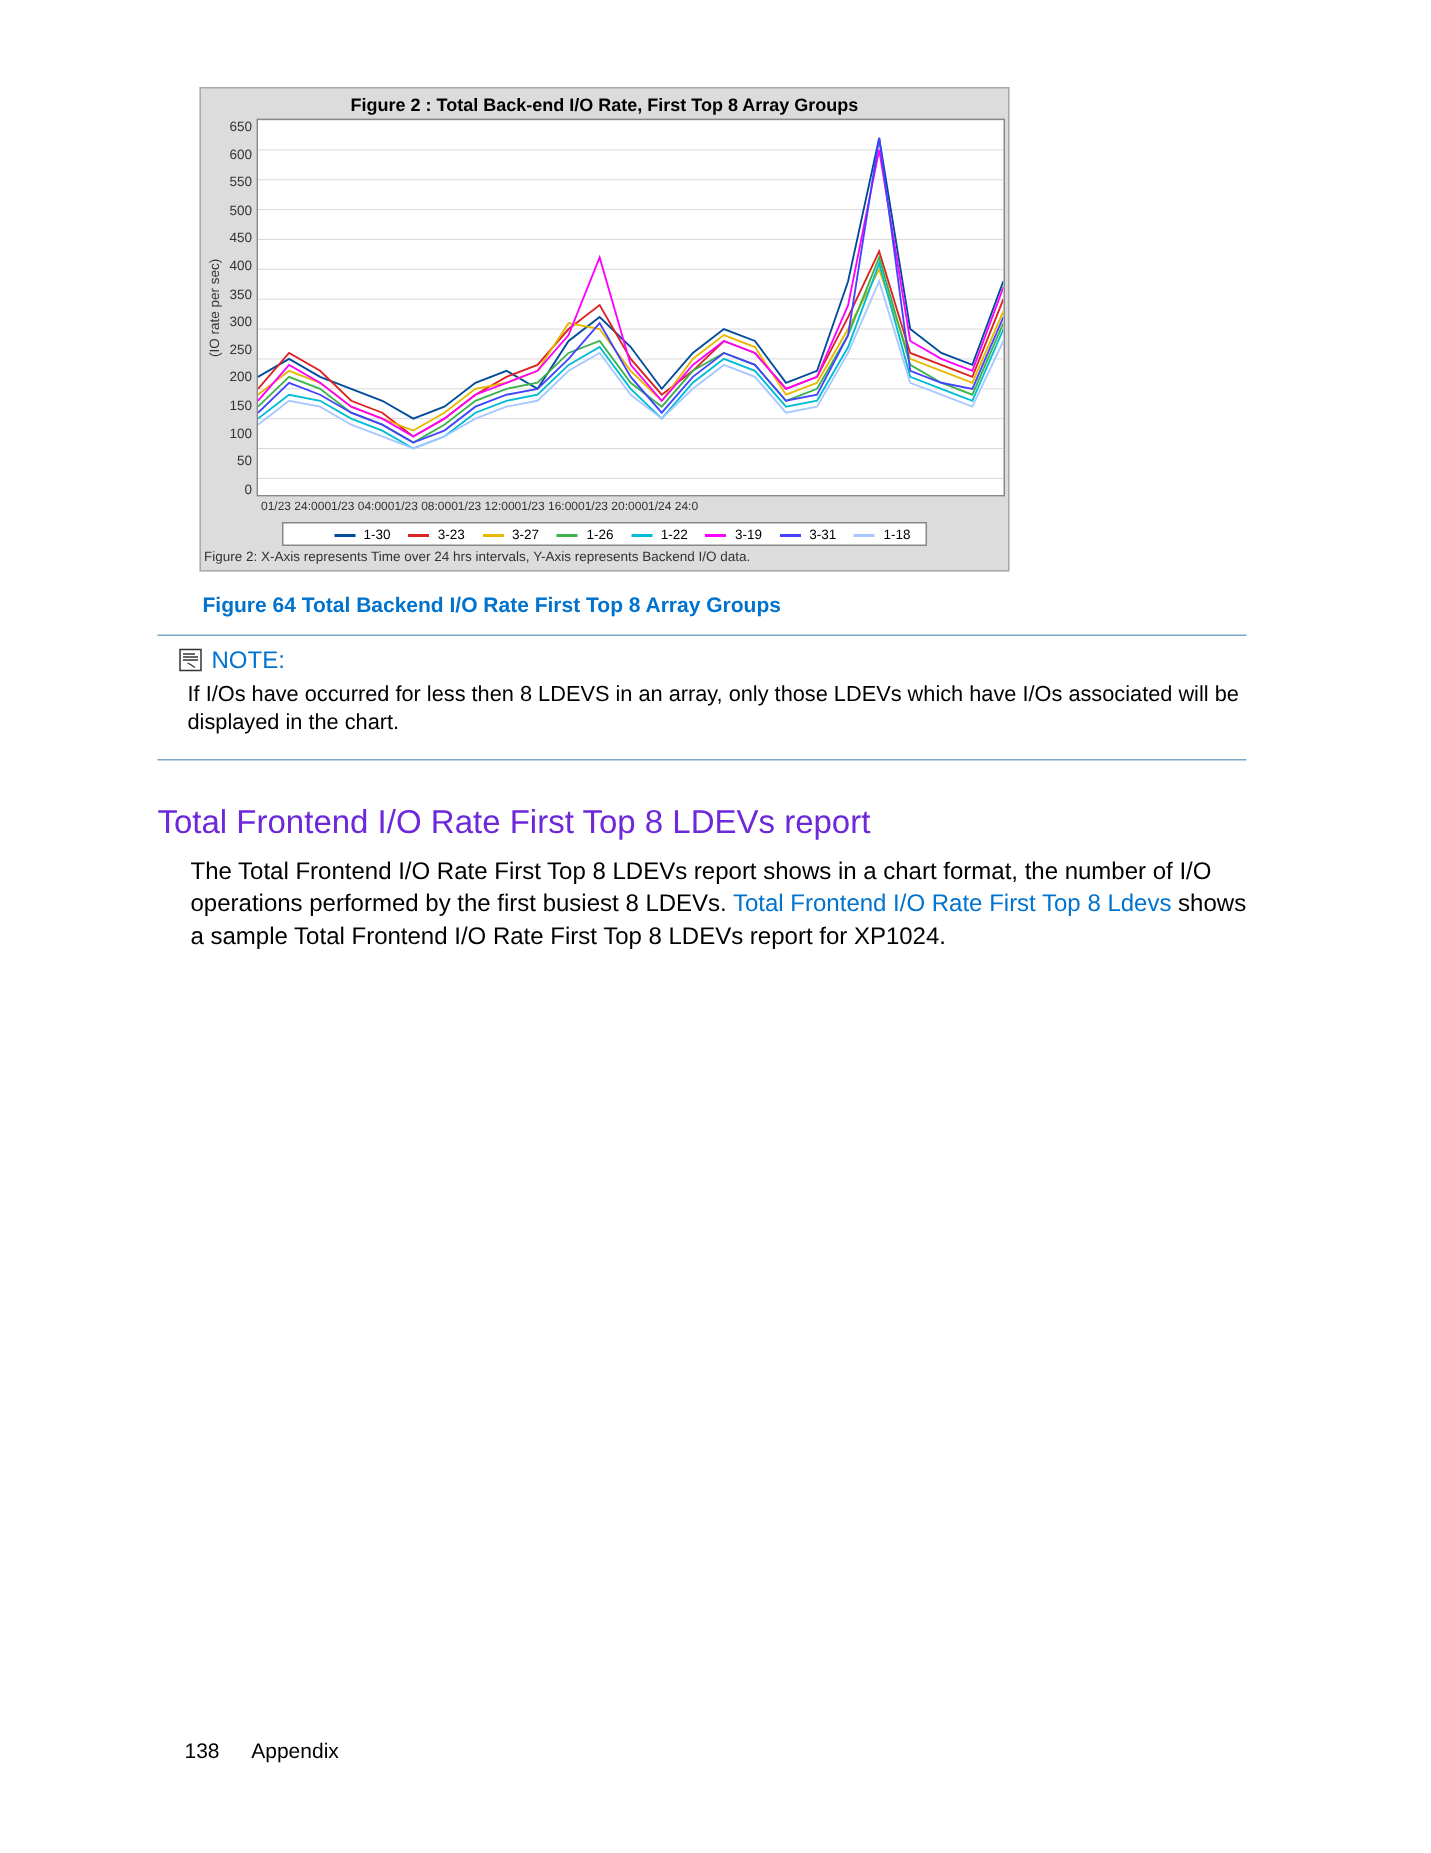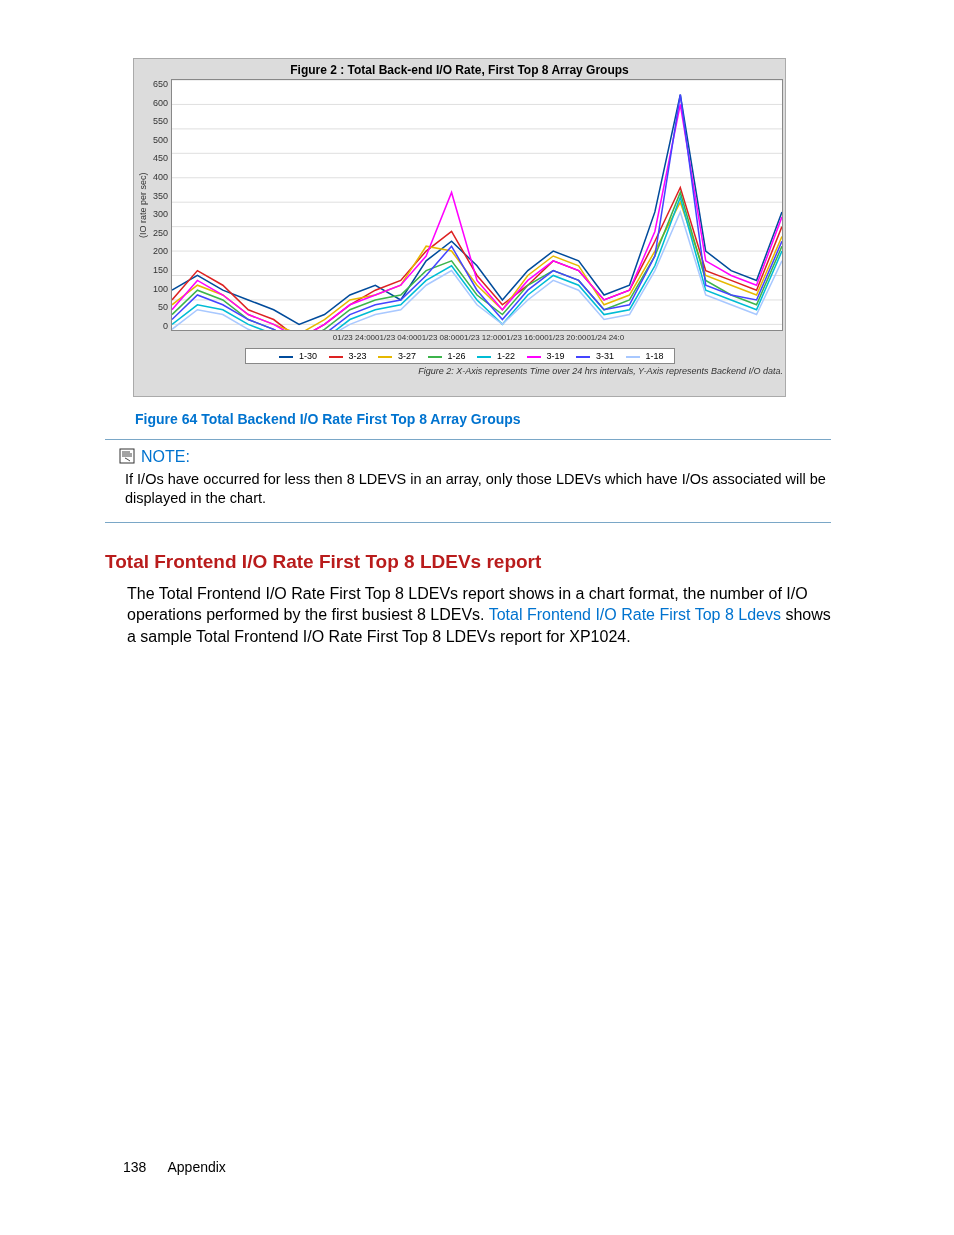--- a/index.html
+++ b/index.html
@@ -12,24 +12,24 @@
     height: 1235px;
     position: relative;
     box-sizing: border-box;
   }
   .page {
     padding: 58px 123px 0 123px;
     box-sizing: border-box;
   }
   .chart-block {
     margin-left: 10px;
-    width: 653px;
+    width: 540px;
     background: #dcdcdc;
     border: 1px solid #aaa;
-    padding: 2px 2px 20px 2px;
+    padding: 2px 2px 4px 2px;
     box-sizing: border-box;
   }
   .chart-title {
     text-align: center;
     font-weight: bold;
     font-size: 12px;
     padding: 2px 0;
     color: #000;
   }
   .plot-row {
@@ -57,43 +57,42 @@
     flex: 1;
     height: 250px;
     background: #fff;
     border: 1px solid #888;
     position: relative;
     overflow: hidden;
   }
   .plot-area svg { position:absolute; inset:0; }
   .x-ticks {
     display: flex;
-    justify-content: center;
+    justify-content: flex-start;
     font-size: 8px;
     padding: 2px 0 2px 38px;
     color: #333;
   }
   .legend-box {
     margin: 4px auto 0 auto;
     width: 430px;
     border: 1px solid #888;
     background: #fff;
     font-size: 9px;
     text-align: right;
     padding: 2px 4px;
     box-sizing: border-box;
   }
   .legend-item { display:inline-block; margin: 0 6px; white-space:nowrap;}
   .legend-dash { display:inline-block; width:14px; height:2px; vertical-align:middle; margin-right:3px;}
   .chart-footnote {
-    text-align: right;
+    text-align: left;
     font-size: 9px;
     color: #333;
     padding-top: 2px;
-    font-style: italic;
   }
   .figure-caption {
     margin: 14px 0 12px 12px;
     font-size: 14px;
     font-weight: bold;
     color: #0073cf;
   }
   .note-block {
     border-top: 1px solid #7aa7c7;
     border-bottom: 1px solid #7aa7c7;
@@ -111,23 +110,23 @@
     color: #0073cf;
     font-size: 16px;
   }
   .note-text {
     font-size: 14.5px;
     line-height: 1.3;
     margin: 4px 0 0 20px;
     color: #000;
   }
   .section-heading {
-    color: #b91c1c;
-    font-size: 19px;
-    font-weight: bold;
+    color: #6d28d9;
+    font-size: 22px;
+    font-weight: normal;
     margin: 0 0 10px -18px;
   }
   .body-text {
     font-size: 16px;
     line-height: 1.35;
     margin: 0 0 0 4px;
     color: #000;
   }
   .body-text a { color: #0073cf; text-decoration: none; }
   .footer {

